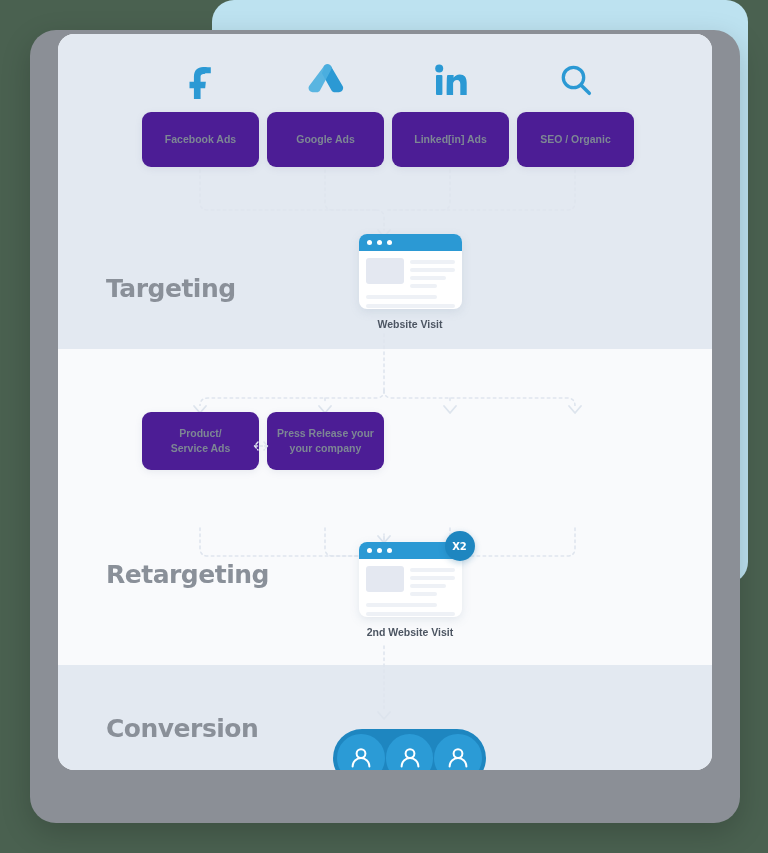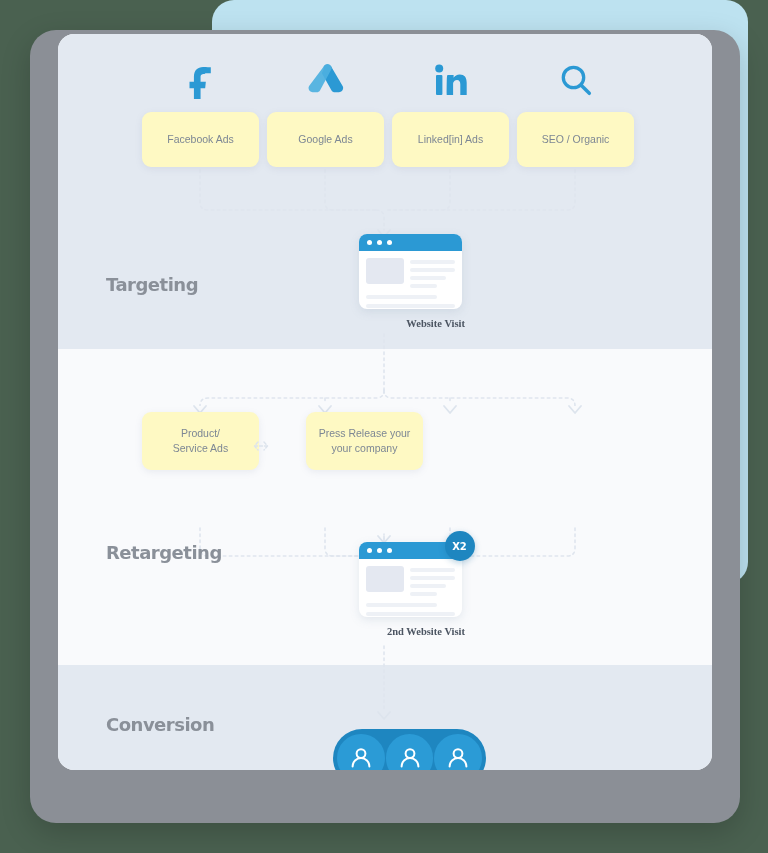--- a/index.html
+++ b/index.html
@@ -41,28 +41,28 @@
   
   .band { position: absolute; left: 0; width: 100%; }
   .band-targeting  { top: 0px;   height: 315px; background: #e3e9f1; }
   .band-retarget   { top: 315px; height: 316px; background: #f9fafc; }
   .band-conversion { top: 631px; height: 105px; background: #e3e9f1; }
 
   
   .stage-label {
     position: absolute;
     left: 48px;
-    font-size: 18px;
+    font-size: 25px;
     font-weight: bold;
     color: #8a9099;
     letter-spacing: -0.5px;
     font-family: "DejaVu Sans", sans-serif;
   }
   .lbl-targeting  { top: 240px; }
-  .lbl-retarget   { top: 508px; }
+  .lbl-retarget   { top: 526px; }
   .lbl-conversion { top: 680px; }
 
   
   .icon-row {
     position: absolute;
     top: 22px; left: 80px;
     width: 500px;
     display: flex;
   }
   .icon-cell {
@@ -75,39 +75,40 @@
   .icon-cell svg { display: block; }
 
   
   .card-row {
     position: absolute;
     left: 80px;
     width: 500px;
     display: flex;
   }
   .row-top    { top: 78px; }
-  .row-middle { top: 378px; gap: 39px; }
+  .row-middle { top: 378px; }
 
   .card-slot {
     width: 125px;
     display: flex;
     justify-content: center;
     position: relative;
   }
   .card {
     width: 117px;
     min-height: 55px;
-    background: #fef9c3;
+    background: #4c1d95;
     border-radius: 9px;
     box-shadow: 0 2px 7px rgba(120,135,160,0.13);
     display: flex;
     align-items: center;
     justify-content: center;
     text-align: center;
     padding: 7px 8px;
+    font-weight: bold;
   }
   .row-middle .card { min-height: 58px; }
   .card span {
     font-size: 10.5px;
     color: #7d8794;
     line-height: 1.45;
   }
 
   
   .hz-arrow {
@@ -181,22 +182,21 @@
     justify-content: center;
     box-shadow: 0 2px 6px rgba(30,110,160,0.3);
     font-family: "DejaVu Sans", sans-serif;
   }
 
   .browser-caption {
     margin-top: 9px;
     font-size: 10.5px;
     font-weight: bold;
     color: #4c5562;
-    font-family: Liberation Serif, serif;
-    text-align: right;
+    font-family: Liberation Sans, sans-serif;
   }
 
   
   .avatars {
     position: absolute;
     left: 275px; top: 695px;
     width: 153px; height: 58px;
     background: #1e86c0;
     border-radius: 29px;
     display: flex;

